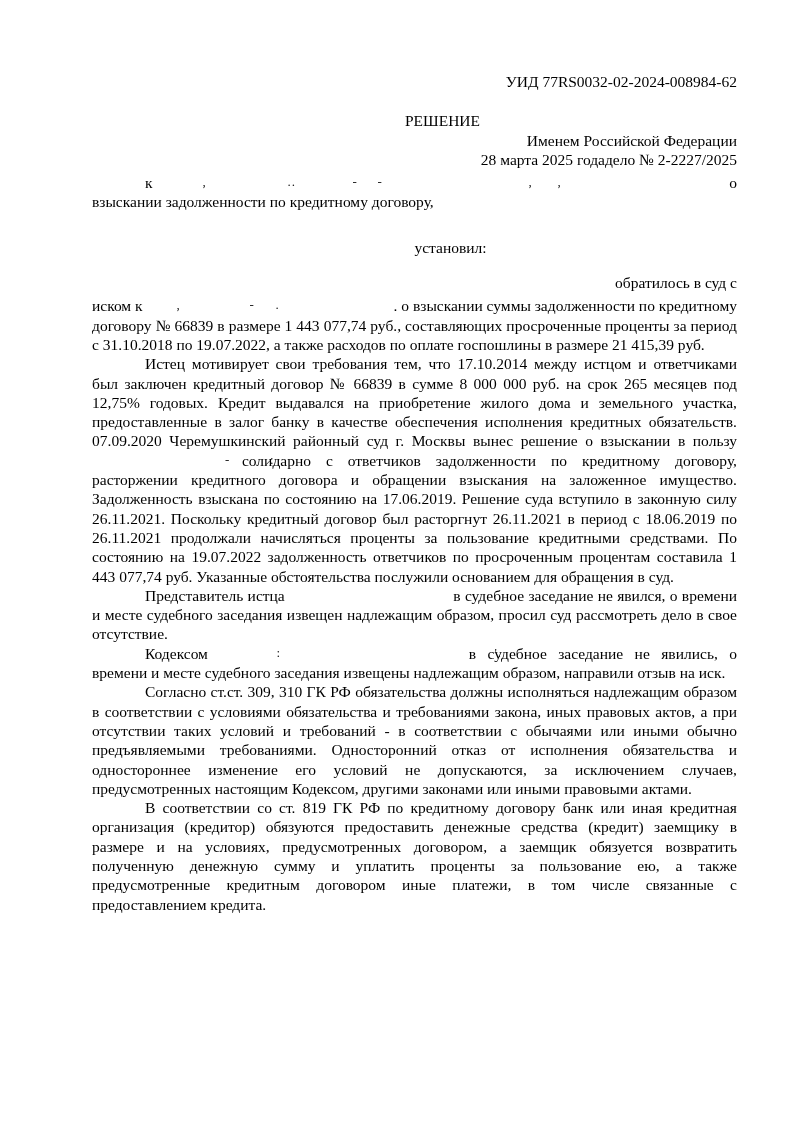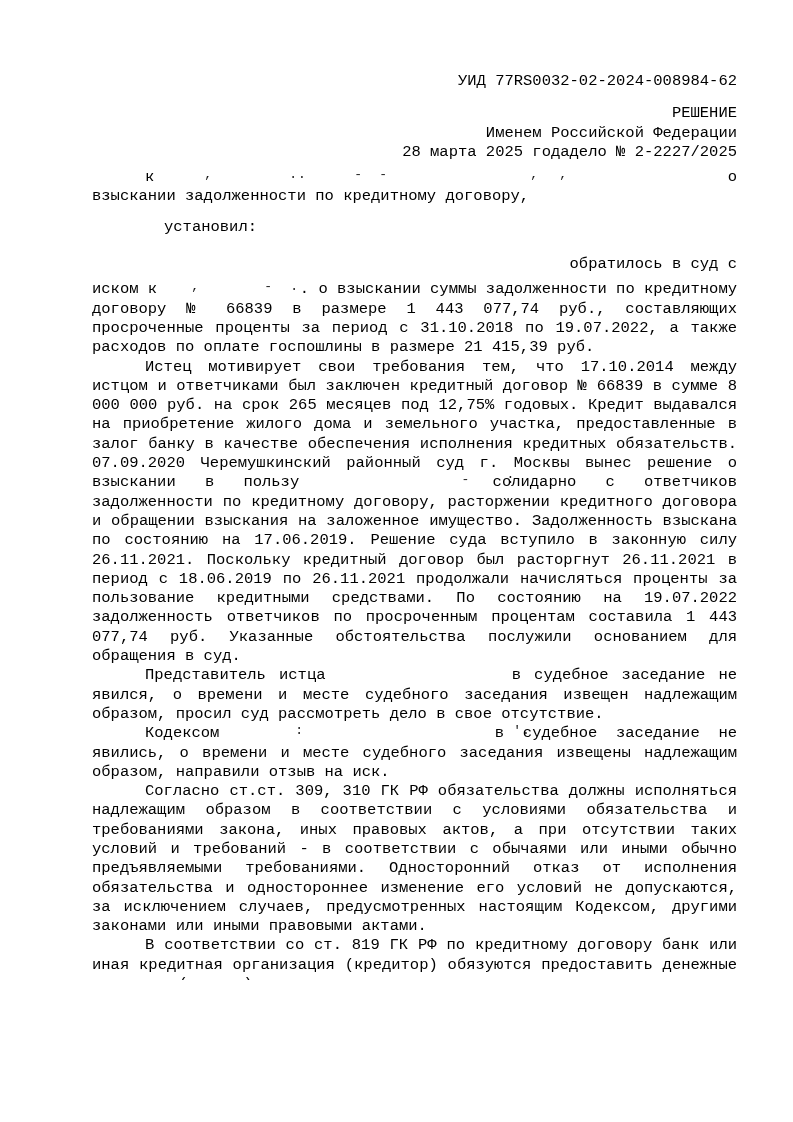--- a/index.html
+++ b/index.html
@@ -1,42 +1,42 @@
 <!DOCTYPE html>
 <html lang="ru"><head>
 <meta charset="utf-8">
 <style>
   html,body { margin:0; padding:0; background:#ffffff; }
   .page {
     position:relative; width:793px; height:980px; background:#ffffff;
     overflow:hidden; color:#000;
-    font-family:Liberation Mono, monospace;
+    font-family:Liberation Serif, serif;
     font-size:15.5px; line-height:19.3px;
   }
   .doc { position:absolute; left:92px; top:0; width:645px; }
 
   .uid-line   { margin-top:72px; text-align:right; }
-  .doc-title  { text-align:right; padding-left:56px; margin-top:13px; }
+  .doc-title  { text-align:center; padding-left:56px; margin-top:20px; }
   .doc-sub    { text-align:right; padding-left:56px; }
   .case-line  { display:flex; justify-content:flex-end; }
   .case-line .date { padding-left:43px; }
 
   .para { margin:0; text-align:justify; text-indent:53px; }
   .para.noindent { text-indent:0; }
 
   .flexline { display:flex; justify-content:space-between; align-items:baseline; }
   .flexline.indented { padding-left:53px; }
 
   .fgap { flex:1 1 auto; position:relative; height:19px; }
   .rgap { display:inline-block; position:relative; height:2px; vertical-align:baseline; }
 
   .mk { position:absolute; bottom:0; font-style:normal; font-size:13px;
         color:#1a1a1a; letter-spacing:1px; line-height:13px; }
 
-  .established { text-align:left; padding-left:72px; margin-top:11px; margin-bottom:12px; }
+  .established { text-align:center; padding-left:72px; margin-top:26px; margin-bottom:12px; }
 </style>
 </head>
 <body>
 
 <div class="page">
   <div class="doc">
 
     <div class="uid-line">УИД 77RS0032-02-2024-008984-62</div>
 
     <div class="doc-title">РЕШЕНИЕ</div>

